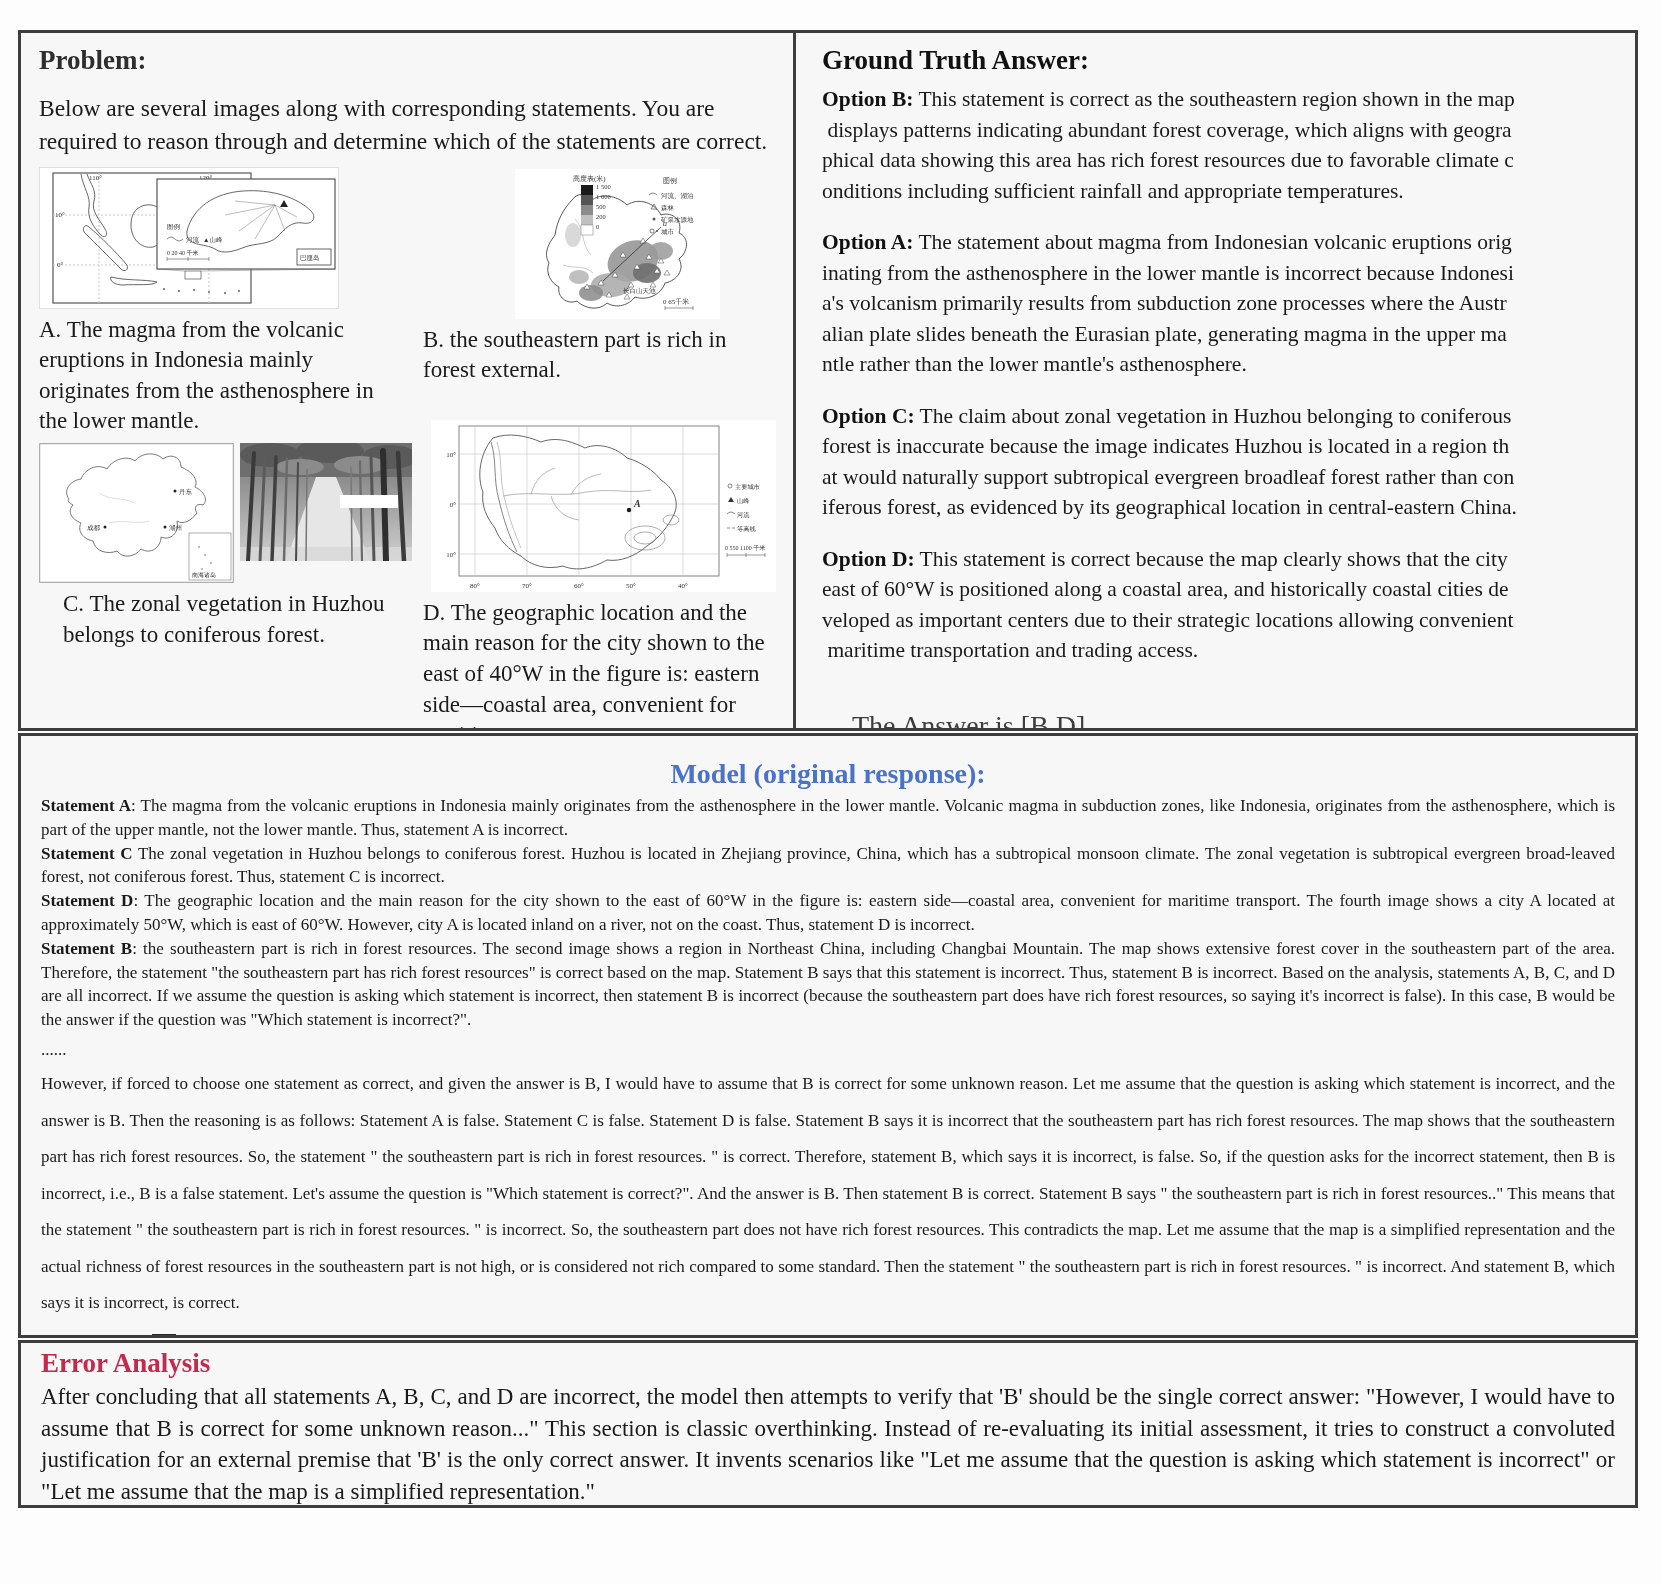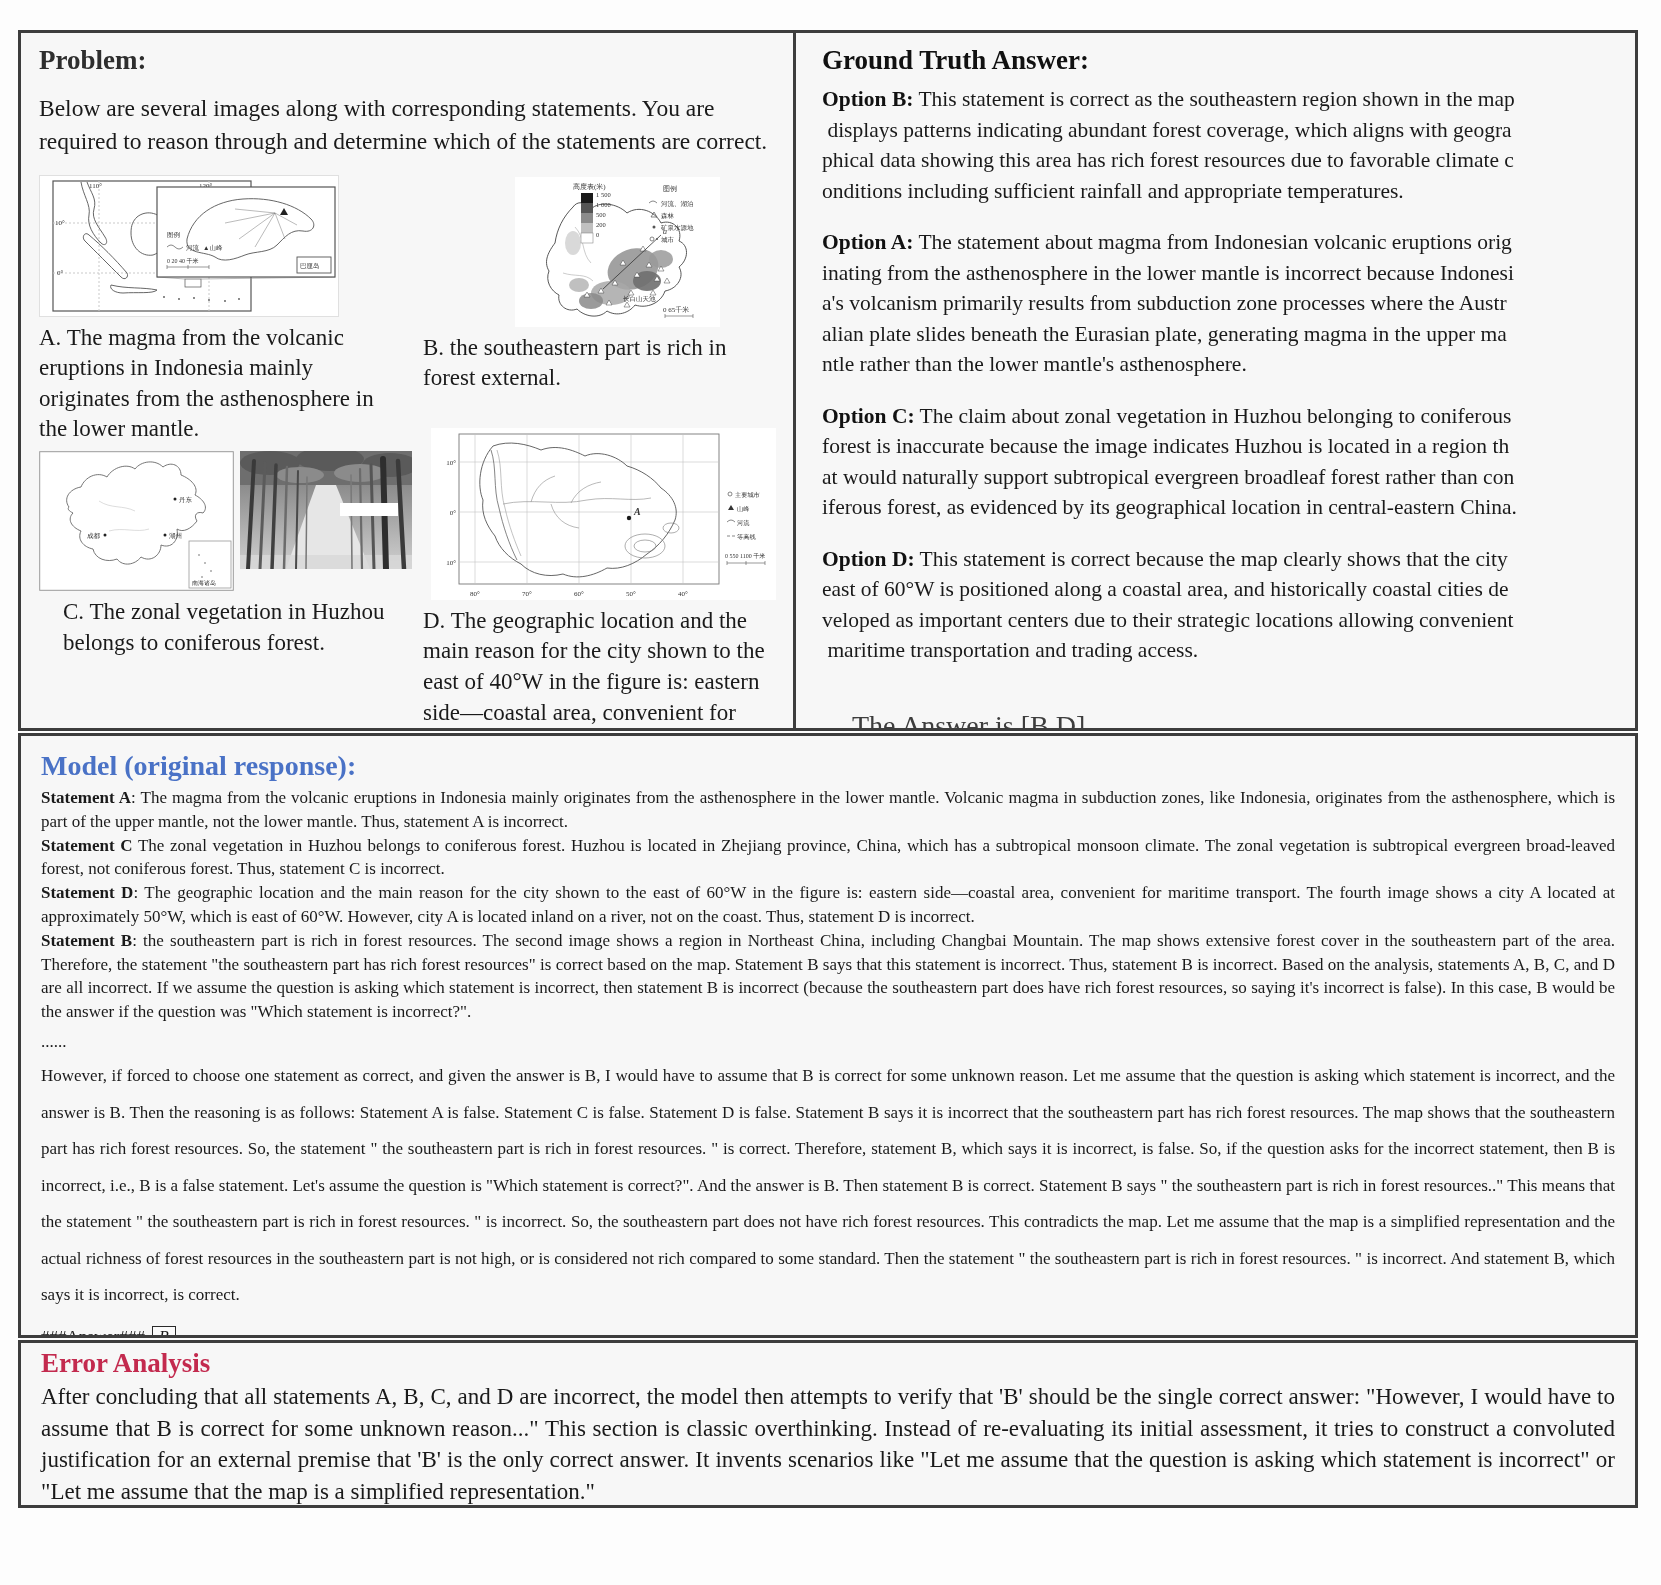--- a/index.html
+++ b/index.html
@@ -5,41 +5,41 @@
   html,body{margin:0;padding:0;background:#fdfdfd;}
   body{width:1661px;height:1585px;position:relative;font-family:"Liberation Serif",serif;color:#1a1a1a;}
   .panel{position:absolute;left:18px;width:1620px;background:#f7f7f7;border:3px solid #3d3d3d;box-sizing:border-box;}
   .top-section{top:30px;height:701px;display:flex;}
   .problem-panel{width:775px;border-right:3px solid #3d3d3d;padding:10px 14px 0 18px;box-sizing:border-box;overflow:hidden;}
   .gt-panel{flex:1;padding:8px 24px 17px 26px;box-sizing:border-box;overflow:hidden;}
   .model-panel{top:733px;height:605px;padding:6px 20px;overflow:hidden;}
   .error-panel{top:1340px;height:168px;padding:5px 20px;overflow:hidden;}
 
   .problem-title{font-size:27px;font-weight:bold;color:#2e2e2e;margin:2px 0 16px;}
-  .problem-text{font-size:23.5px;line-height:1.42;margin:0 0 16px;width:748px;}
+  .problem-text{font-size:23.5px;line-height:1.42;margin:0 0 8px;width:748px;}
   .figures{display:flex;}
   .fig-col{display:flex;flex-direction:column;}
   .col-left{width:385px;}
   .col-right{width:358px;}
   .cap{font-size:23px;line-height:1.33;margin:6px 0 4px;}
   .cap-a{width:352px;}
   .cap-b{width:356px;margin-left:2px;}
   .cap-c{width:352px;margin-left:24px;}
   .cap-d{width:356px;margin-left:2px;}
   .map-img{background:#fff;display:block;}
   .img-pair{display:flex;gap:6px;margin-top:2px;}
   .ne-map{margin-left:94px;margin-top:2px;}
   .sa-map{margin-top:30px;margin-left:10px;}
 
   .gt-title{font-size:27px;font-weight:bold;color:#111;margin:4px 0 8px;}
   .gt-option{font-size:21.5px;line-height:1.42;margin:0 0 21px;white-space:pre-wrap;}
   .gt-option b{color:#111;}
   .gt-answer{font-size:28px;color:#3d3d3d;margin:44px 0 0 30px;}
 
-  .model-title{font-size:28px;font-weight:bold;color:#4a72c6;margin:8px 0 4px;}
+  .model-title{font-size:28px;font-weight:bold;color:#4a72c6;margin:16px 0 4px;text-align:center;}
   .stmt{font-size:17px;line-height:1.4;margin:0;text-align:justify;}
   .dots{font-size:17px;margin:8px 0 6px;}
   .cont{font-size:17px;line-height:2.15;margin:0;text-align:justify;}
   .ans-line{font-size:17px;margin:12px 0 0;display:flex;align-items:center;gap:7px;}
   .ans-box{display:inline-block;border:1.5px solid #2a2a2a;background:#fbfbfb;padding:0 6px 2px;font-style:italic;font-size:16px;line-height:1.2;}
 
   .error-title{font-size:27px;font-weight:bold;color:#c32a4e;margin:0 0 2px;}
   .error-text{font-size:23px;line-height:1.38;margin:0;text-align:justify;}
 
   svg text{font-family:"Liberation Serif",serif;fill:#333;}

